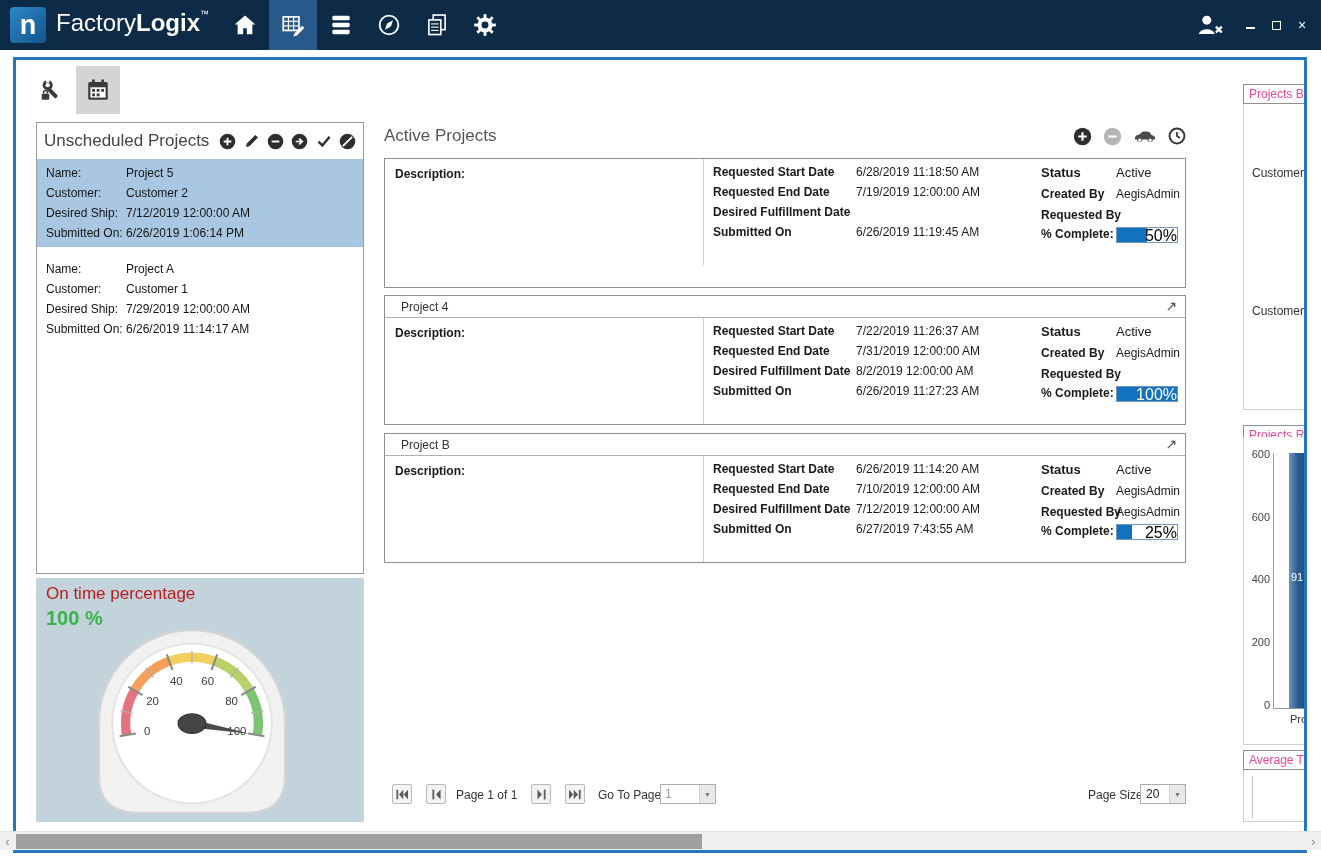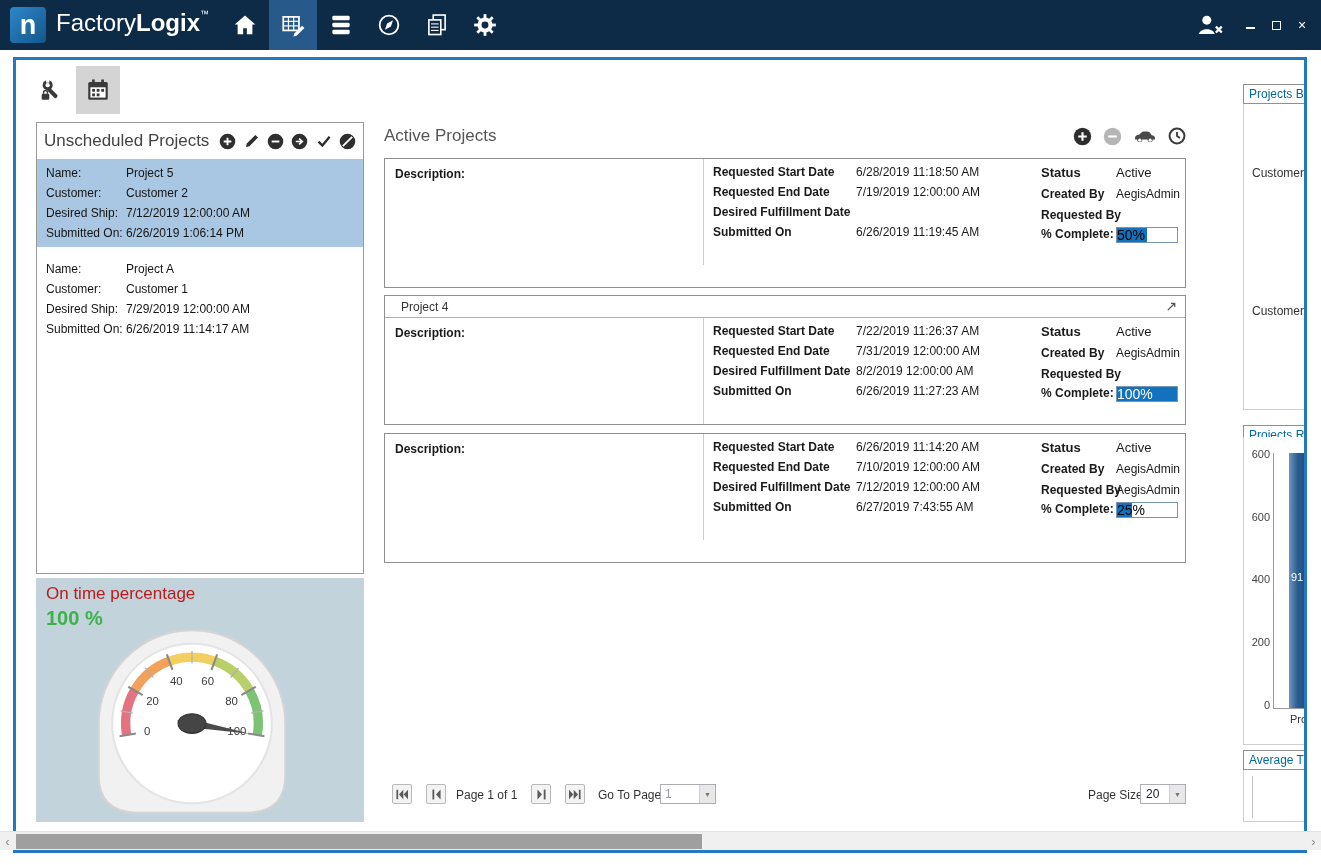--- a/index.html
+++ b/index.html
@@ -63,40 +63,40 @@
   .desc-lbl{position:absolute;left:10px;top:8px;font-weight:bold}
   .vdiv{position:absolute;left:318px;top:0;bottom:0;border-left:1px solid #ccc}
   .frow{position:absolute;left:328px;white-space:nowrap}
   .flabel{font-weight:bold;display:inline-block;width:143px}
   .srow{position:absolute;left:656px;white-space:nowrap}
   .slabel{font-weight:bold;display:inline-block;width:75px}
   .big{font-size:13px}
   .svalue-b{font-weight:normal;font-size:13px}
   .pbar{display:inline-block;position:relative;width:62px;height:16px;border:1px solid #7795b5;background:#fff;vertical-align:middle;overflow:hidden}
   .pfill{position:absolute;left:0;top:0;bottom:0;background:#1372bd}
-  .ptext{position:absolute;left:0;top:0;width:100%;text-align:left;font-size:14px;line-height:15px;color:#000}
+  .ptext{position:absolute;left:0;top:0;width:100%;text-align:right;font-size:16px;line-height:15px;color:#000}
   .pt-white{color:#fff}
 
   
   .pager{position:absolute;left:368px;top:722px;width:802px;height:28px;font-size:12px;color:#333}
   .pg-btn{position:absolute;top:2px;width:20px;height:20px;border:1px solid #b9b9b9;background:#f3f3f3;border-radius:2px;
           display:flex;align-items:center;justify-content:center;cursor:pointer}
   .pg-text{position:absolute;left:72px;top:6px}
   .goto-lbl{position:absolute;left:214px;top:6px}
   .combo{position:absolute;top:2px;height:20px;border:1px solid #abadb3;background:#fff;display:flex;align-items:stretch}
   .combo-input{border:none;outline:none;width:38px;font-size:12px;color:#999;padding-left:4px;background:#fff;font-family:inherit}
   .combo-arrow{width:16px;display:flex;align-items:center;justify-content:center;font-size:7px;color:#777;background:#e8e8e8;border-left:1px solid #cfcfcf;cursor:pointer}
   .goto-combo{left:276px;width:56px}
   .size-lbl{position:absolute;left:704px;top:6px}
   .size-combo{left:756px;width:46px}
   .size-val{width:28px;font-size:12px;color:#222;display:flex;align-items:center;padding-left:5px}
 
   
   .rp-hd{position:absolute;left:1227px;width:70px;height:20px;border:1px solid #909090;background:#fff;
-         font-size:12px;color:#0369a1;line-height:18px;padding-left:5px;overflow:hidden;white-space:nowrap;cursor:pointer}
+         font-size:12px;color:#ec4899;line-height:18px;padding-left:5px;overflow:hidden;white-space:nowrap;cursor:pointer}
   .rp-bd{position:absolute;left:1227px;width:70px;border:1px solid #cfcfcf;border-top:none;background:#fff;overflow:hidden}
   .rp1-hd{top:24px}
   .rp1-bd{top:44px;height:306px}
   .cust-lbl{position:absolute;left:8px;font-size:12px;color:#333;white-space:nowrap}
   .rp2-hd{top:365px}
   .rp2-bd{top:377px;height:308px}
   .ytick{position:absolute;left:0;width:26px;text-align:right;font-size:11px;color:#444}
   .yaxis{position:absolute;left:29px;top:16px;width:1px;height:256px;background:#9a9a9a}
   .xaxis{position:absolute;left:29px;top:271px;width:38px;height:1px;background:#9a9a9a}
   .chart-bar{position:absolute;left:45px;top:16px;width:19px;height:255px;
@@ -406,20 +406,28 @@
       <div class="frow" style="top:46px"><span class="flabel">Desired Fulfillment Date</span><span>8/2/2019 12:00:00 AM</span></div>
       <div class="frow" style="top:66px"><span class="flabel">Submitted On</span><span>6/26/2019 11:27:23 AM</span></div>
       <div class="srow" style="top:6px"><span class="slabel big">Status</span><span class="svalue-b">Active</span></div>
       <div class="srow" style="top:28px"><span class="slabel">Created By</span><span>AegisAdmin</span></div>
       <div class="srow" style="top:49px"><span class="slabel">Requested By</span><span></span></div>
       <div class="srow" style="top:68px"><span class="slabel">% Complete:</span><span class="pbar"><span class="pfill" style="width: 100%;"></span><span class="ptext pt-white">100%</span></span></div>
     </div>
   </div>
 
   <div class="card" style="top:373px">
+    <div class="card-hd">
+      <span class="card-name">Project B</span>
+      <span class="card-exp">
+        <svg viewBox="0 0 12 12" width="11" height="11">
+          <path d="M2 10 L9.5 2.5 M5.5 2.5 h4 v4" stroke="#555" stroke-width="1.4" fill="none"></path>
+        </svg>
+      </span>
+    </div>
     <div class="card-bd">
       <span class="desc-lbl">Description:</span>
       <div class="vdiv"></div>
       <div class="frow" style="top:6px"><span class="flabel">Requested Start Date</span><span>6/26/2019 11:14:20 AM</span></div>
       <div class="frow" style="top:26px"><span class="flabel">Requested End Date</span><span>7/10/2019 12:00:00 AM</span></div>
       <div class="frow" style="top:46px"><span class="flabel">Desired Fulfillment Date</span><span>7/12/2019 12:00:00 AM</span></div>
       <div class="frow" style="top:66px"><span class="flabel">Submitted On</span><span>6/27/2019 7:43:55 AM</span></div>
       <div class="srow" style="top:6px"><span class="slabel big">Status</span><span class="svalue-b">Active</span></div>
       <div class="srow" style="top:28px"><span class="slabel">Created By</span><span>AegisAdmin</span></div>
       <div class="srow" style="top:49px"><span class="slabel">Requested By</span><span>AegisAdmin</span></div>

